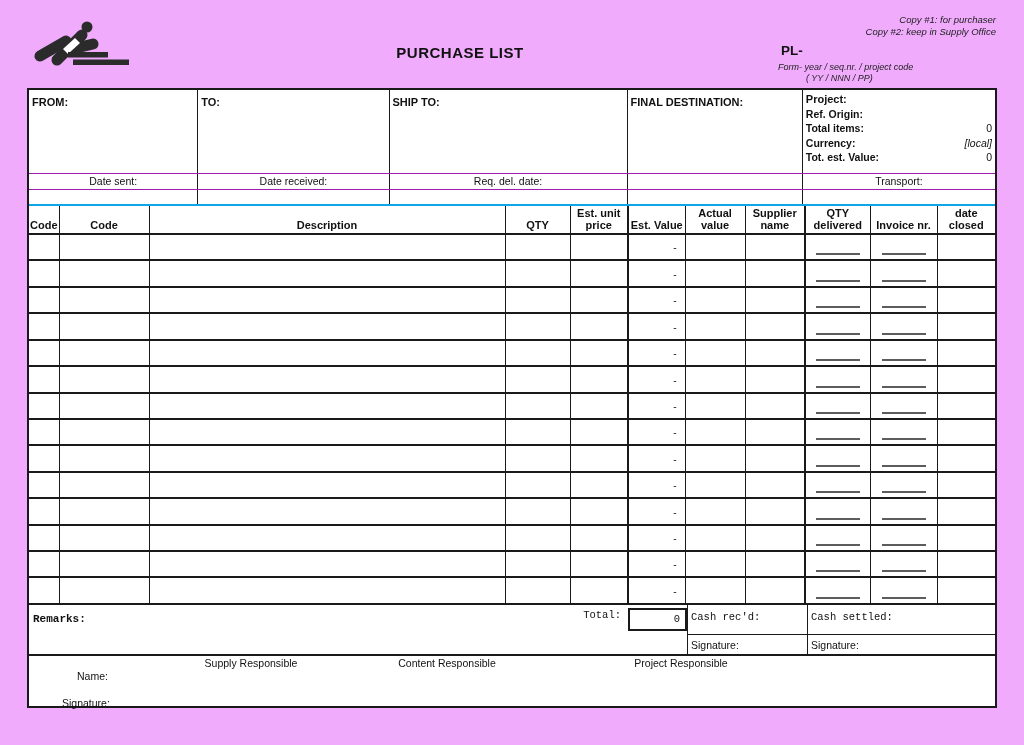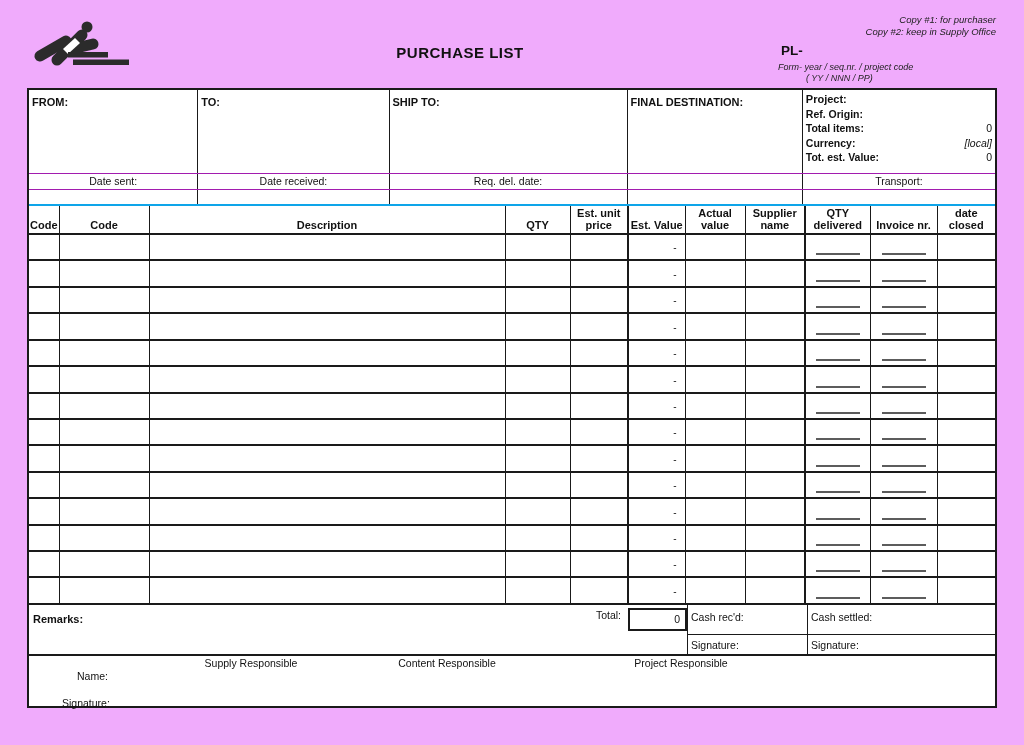--- a/index.html
+++ b/index.html
@@ -55,21 +55,21 @@
   table.items tbody tr:last-child { border-bottom: 2px solid #1a1a1a; }
   table.items td { height: 24.7px; vertical-align: bottom; font-size: 10px; }
   table.items th:first-child, table.items td:first-child { border-left: none; }
   table.items th:last-child,  table.items td:last-child  { border-right: none; }
   table.items th:nth-child(6), table.items td:nth-child(6),
   table.items th:nth-child(9), table.items td:nth-child(9) { border-left-width: 2px; }
   td.cell-est-value { text-align: right; padding: 0 8px 6px 0; color: #222; }
   .writeline { display: block; width: 44px; margin: 0 auto 4px; border-bottom: 2px solid #5c5c5c; height: 0; }
 
   
-  .totals-row { position: absolute; left: 0; top: 515px; width: 940px; height: 30px; }
+  .totals-row { position: absolute; left: 0; top: 515px; width: 940px; height: 30px; font-family: Liberation Mono, monospace; }
   .remarks-label { position: absolute; left: 4px; top: 8px; font-size: 11px; font-weight: bold; }
   .total-label { position: absolute; left: 500px; top: 4px; width: 92px; text-align: right;
                  font-size: 10.5px; }
   .total-box { position: absolute; left: 599px; top: 3px; width: 59px; height: 23px;
                border: 2px solid #1a1a1a; font-size: 10.5px; text-align: right;
                padding: 3px 5px 0 0; }
   .cash-recd, .cash-settled { position: absolute; top: 0; height: 30px;
                border-left: 1px solid #1a1a1a; border-bottom: 1px solid #1a1a1a;
                font-size: 10.5px; padding: 6px 3px 0; }
   .cash-recd { left: 658px; width: 120px; }

